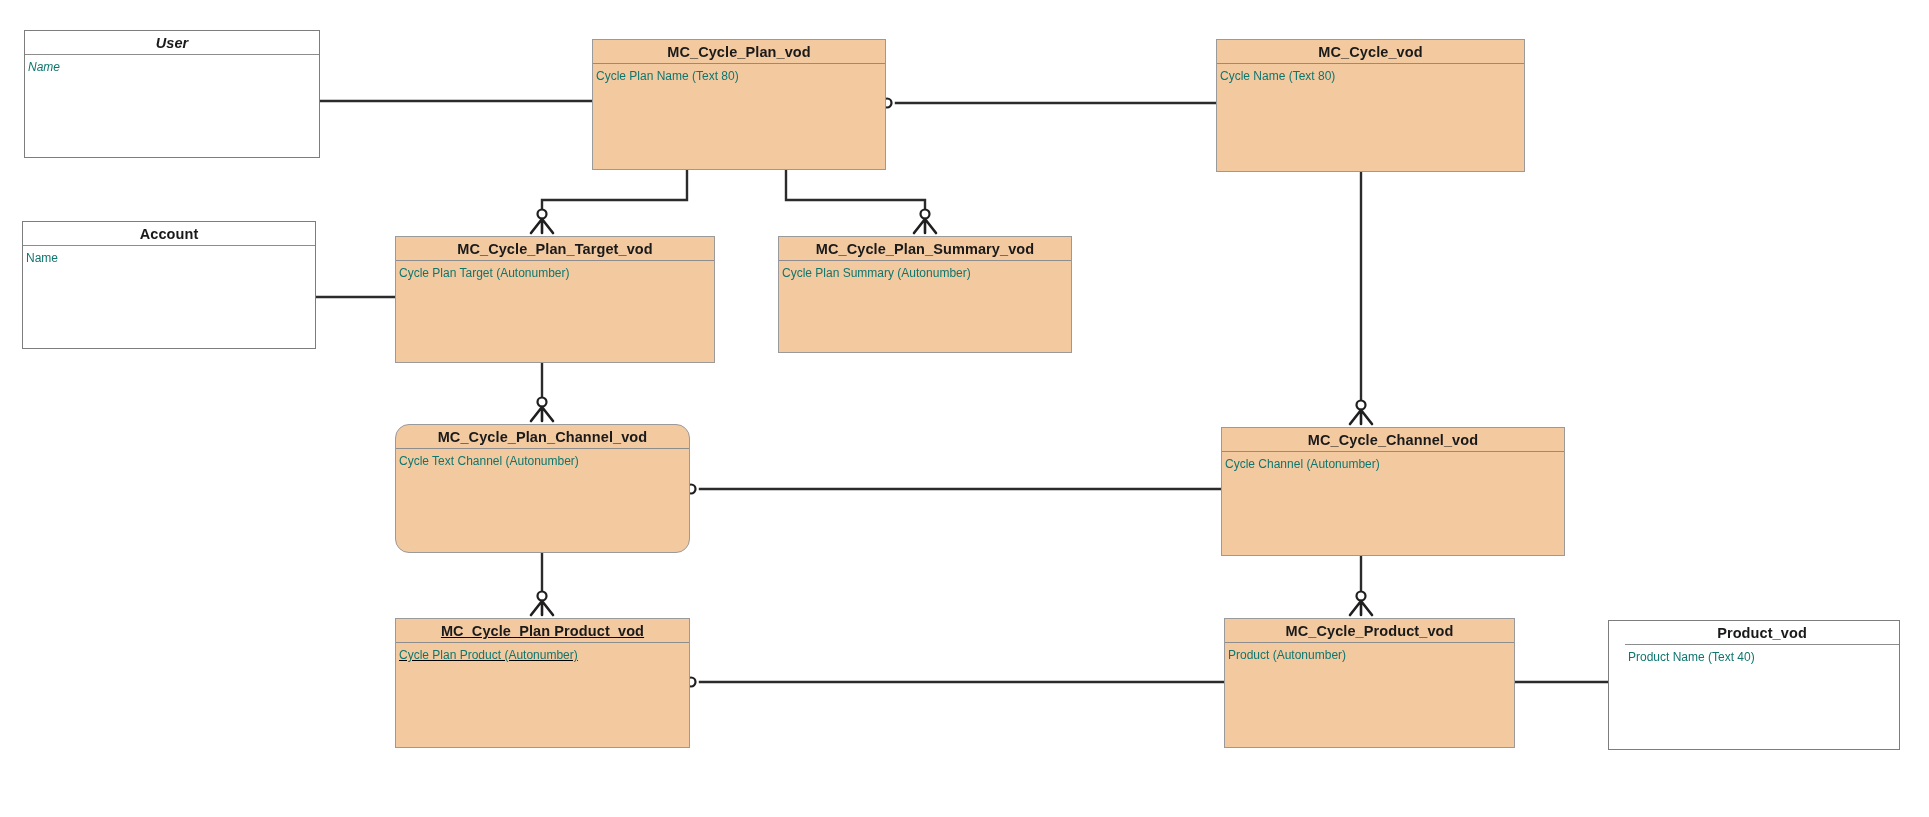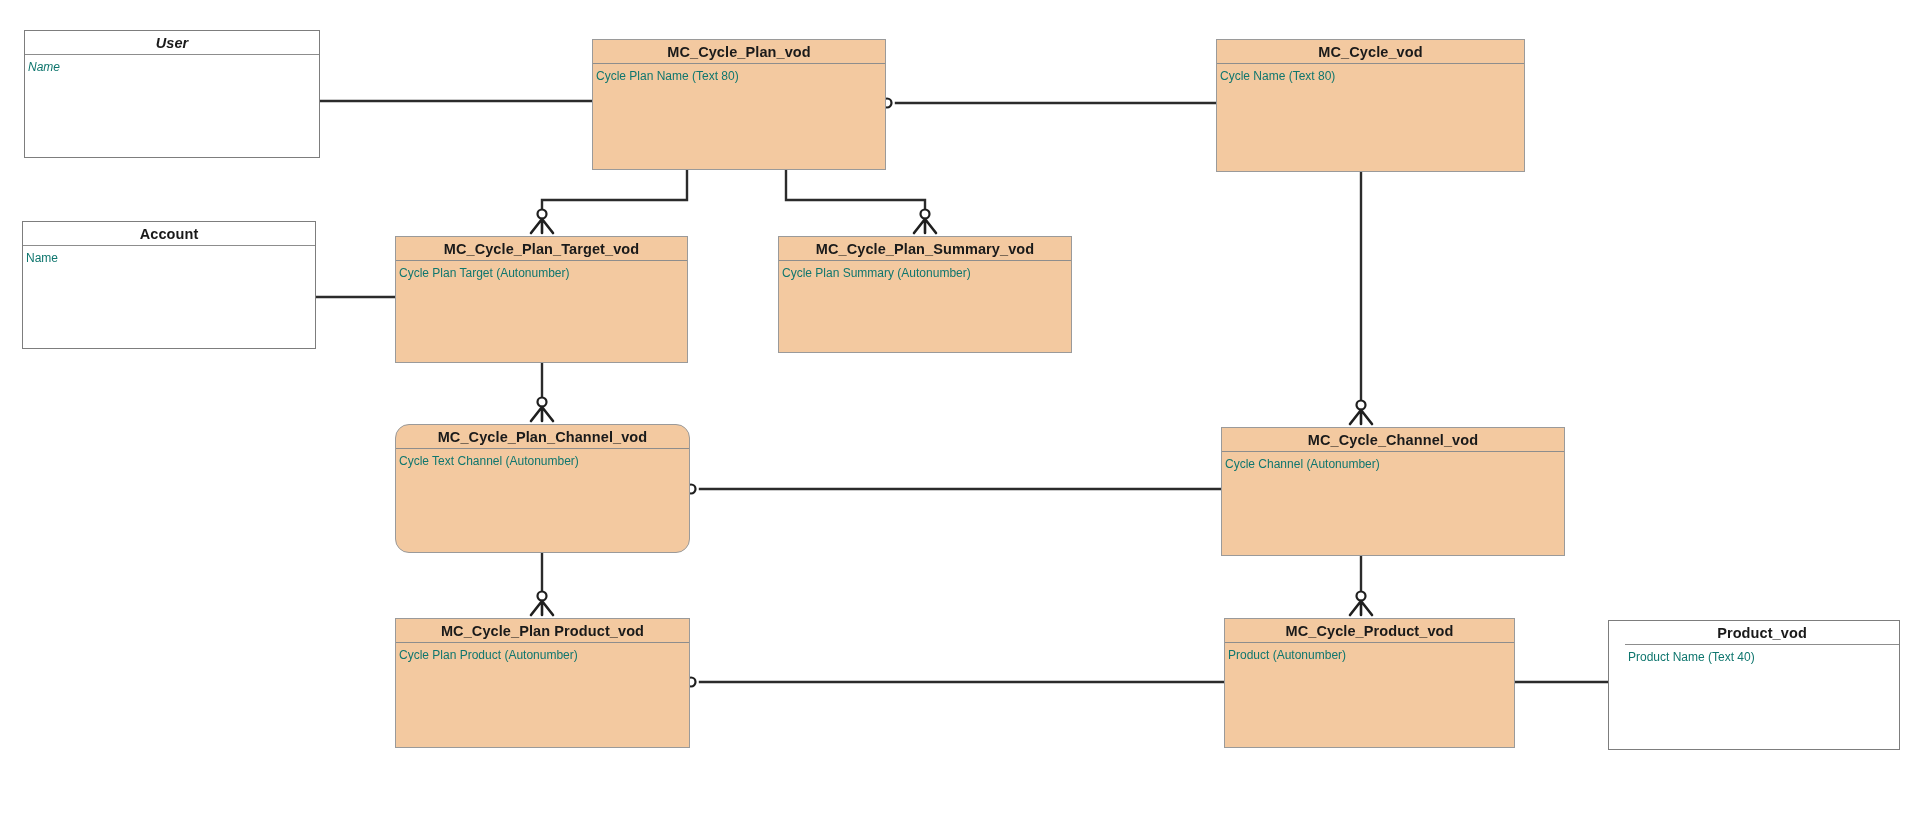--- a/index.html
+++ b/index.html
@@ -133,21 +133,21 @@
         <div class="ent-fields">
           <div class="ent-field">Cycle Plan Name (Text 80)</div>
         </div>
       </div>
       <div class="entity" style="left: 1216px; top: 39px; width: 309px; height: 133px;">
         <div class="ent-title">MC_Cycle_vod</div>
         <div class="ent-fields">
           <div class="ent-field">Cycle Name (Text 80)</div>
         </div>
       </div>
-      <div class="entity" style="left: 395px; top: 236px; width: 293px; height: 127px;">
+      <div class="entity" style="left: 395px; top: 236px; width: 320px; height: 127px;">
         <div class="ent-title">MC_Cycle_Plan_Target_vod</div>
         <div class="ent-fields">
           <div class="ent-field">Cycle Plan Target (Autonumber)</div>
         </div>
       </div>
       <div class="entity" style="left: 778px; top: 236px; width: 294px; height: 117px;">
         <div class="ent-title">MC_Cycle_Plan_Summary_vod</div>
         <div class="ent-fields">
           <div class="ent-field">Cycle Plan Summary (Autonumber)</div>
         </div>
@@ -157,21 +157,21 @@
         <div class="ent-fields">
           <div class="ent-field">Cycle Text Channel (Autonumber)</div>
         </div>
       </div>
       <div class="entity" style="left: 1221px; top: 427px; width: 344px; height: 129px;">
         <div class="ent-title">MC_Cycle_Channel_vod</div>
         <div class="ent-fields">
           <div class="ent-field">Cycle Channel (Autonumber)</div>
         </div>
       </div>
-      <div class="entity" style="left: 395px; top: 618px; width: 295px; height: 130px;">
+      <div class="entity" style="left: 395px; top: 618px; width: 295px; height: 130px; text-decoration: underline;">
         <div class="ent-title">MC_Cycle_Plan Product_vod</div>
         <div class="ent-fields">
           <div class="ent-field">Cycle Plan Product (Autonumber)</div>
         </div>
       </div>
       <div class="entity" style="left: 1224px; top: 618px; width: 291px; height: 130px;">
         <div class="ent-title">MC_Cycle_Product_vod</div>
         <div class="ent-fields">
           <div class="ent-field">Product (Autonumber)</div>
         </div>

